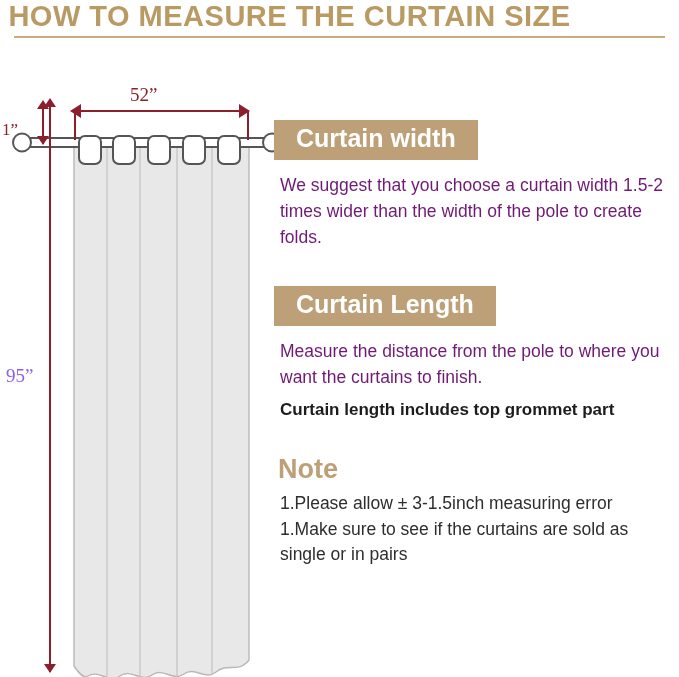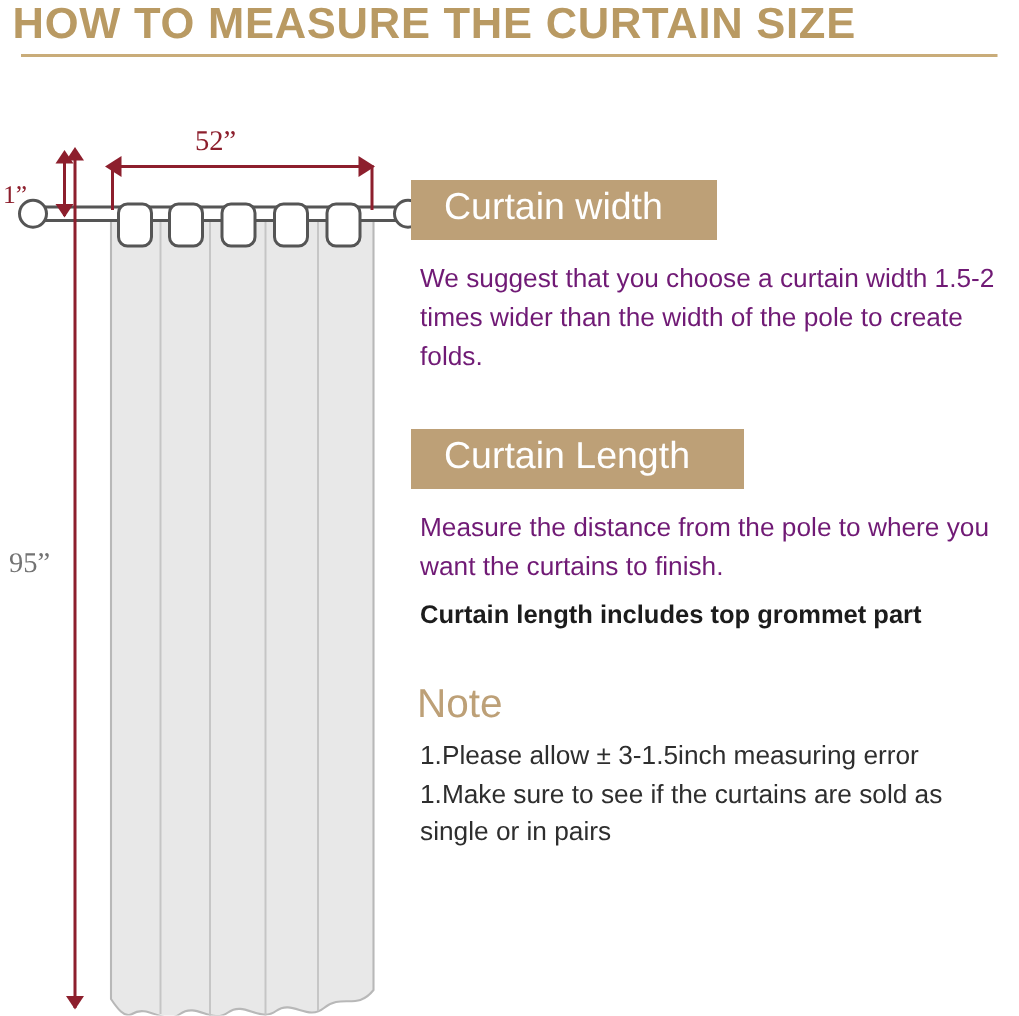--- a/index.html
+++ b/index.html
@@ -165,21 +165,21 @@
     width: 0; height: 0;
     border-left: 6px solid transparent;
     border-right: 6px solid transparent;
     border-top: 9px solid #8d1f2d;
   }
   .dim-height-label {
     position: absolute;
     left: 6px;
     top: 325px;
     font-size: 19px;
-    color: #737373;
+    color: #8b5cf6;
     font-family: "Liberation Serif", serif;
   }
 
   
   .rod-svg {
     position: absolute;
     left: 0;
     top: 0;
   }
 
@@ -188,22 +188,22 @@
     position: absolute;
     left: 274px;
     top: 120px;
     width: 400px;
   }
   .band {
     display: inline-block;
     background: #bda077;
     color: #ffffff;
     font-size: 25px;
-    font-weight: normal;
-    padding: 5px 36px 7px 22px;
+    font-weight: bold;
+    padding: 5px 22px 7px 22px;
     line-height: 1.1;
     white-space: nowrap;
   }
   .band-wrap { margin-bottom: 12px; }
   .para {
     color: #701a75;
     font-size: 17.5px;
     line-height: 1.5;
     margin: 0 0 4px 6px;
     max-width: 392px;
@@ -213,21 +213,21 @@
     font-size: 17.5px;
     font-weight: bold;
     margin: 10px 0 0 6px;
     white-space: nowrap;
   }
   .bold-line.small { font-size: 17px; }
   .sec2 { margin-top: 36px; }
   .note-title {
     color: #bda077;
     font-size: 27px;
-    font-weight: normal;
+    font-weight: bold;
     margin: 34px 0 6px 4px;
   }
   .note-line {
     color: #2e2e2e;
     font-size: 17.5px;
     line-height: 1.45;
     margin: 0 0 0 6px;
   }
 </style>
 </head>

